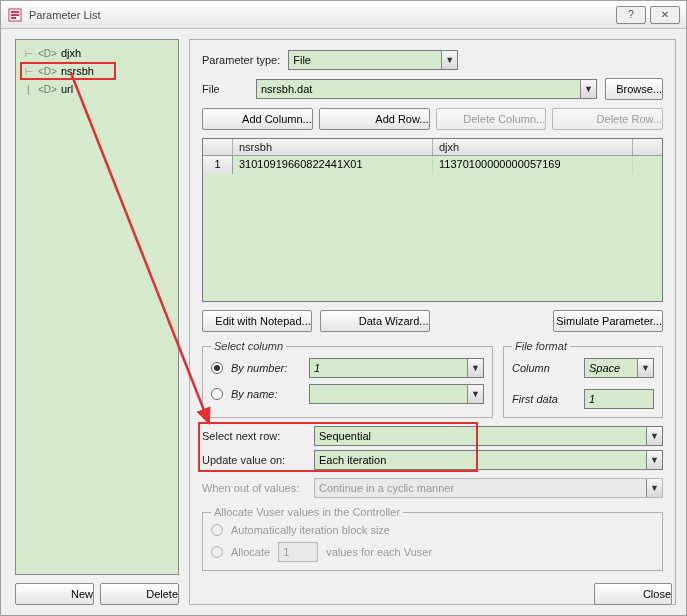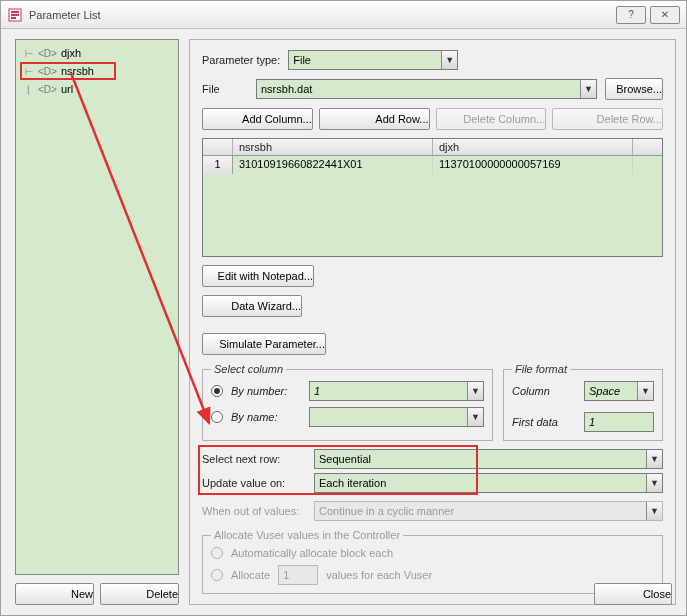--- a/index.html
+++ b/index.html
@@ -33,21 +33,21 @@
 .grid-head { display:flex; background:linear-gradient(#f4f4f4,#e0e0e0); border-bottom:1px solid #9a9a9a; }
 .gh { border-right:1px solid #b0b0b0; padding:2px 6px; color:#222; }
 .gh.rownum { width:30px; }
 .gh.c1 { width:200px; }
 .gh.c2 { width:200px; }
 .grid-row { display:flex; }
 .gc { border-right:1px solid #c4dcc0; padding:2px 6px; height:18px; }
 .rownum-cell { width:30px; background:linear-gradient(#f4f4f4,#e0e0e0); border-right:1px solid #9a9a9a; text-align:center;}
 .gc.c1 { width:200px; }
 .gc.c2 { width:200px; }
-.midbtns { display:flex; gap:8px;flex-direction:column; }
+.midbtns { display:flex; gap:8px; }
 fieldset { border:1px solid #b0b0b0; padding:6px 8px 8px; margin:0; }
 legend { color:#333; padding:0 3px;}
 fieldset.disabled { color:#9a9a9a; }
 fieldset.disabled legend { color:#9a9a9a;}
 .cols { display:flex; gap:10px;font-style:italic; }
 .radio { width:12px; height:12px; border:1px solid #666; border-radius:50%; display:inline-block; position:relative; background:#fff;}
 .radio.checked::after{content:"";position:absolute;inset:2px;border-radius:50%;background:#333;}
 .radio.disabled { border-color:#b0b0b0; background:#eee;}
 .red-overlay { position:absolute; border:2px solid #e03030; pointer-events:none; z-index:5;}
 .footer { position:absolute; right:14px; bottom:10px; }
@@ -208,21 +208,21 @@
         <div class="select" style="flex:1;background:#e8e8e8;border-color:#b8b8b8;color:#9a9a9a">
           <span>Continue in a cyclic manner</span>
           <span class="arrow">▼</span>
         </div>
       </div>
 
       <fieldset class="disabled">
         <legend>Allocate Vuser values in the Controller</legend>
         <div class="row" style="margin-bottom:6px">
           <span class="radio disabled"></span>
-          <span>Automatically allocate block each</span>
+          <span>Automatically iteration block size</span>
         </div>
         <div class="row">
           <span class="radio disabled"></span>
           <span>Allocate</span>
           <div class="input disabled" style="width:40px">
             <span>1</span>
           </div>
           <span>values for each Vuser</span>
         </div>
       </fieldset>

